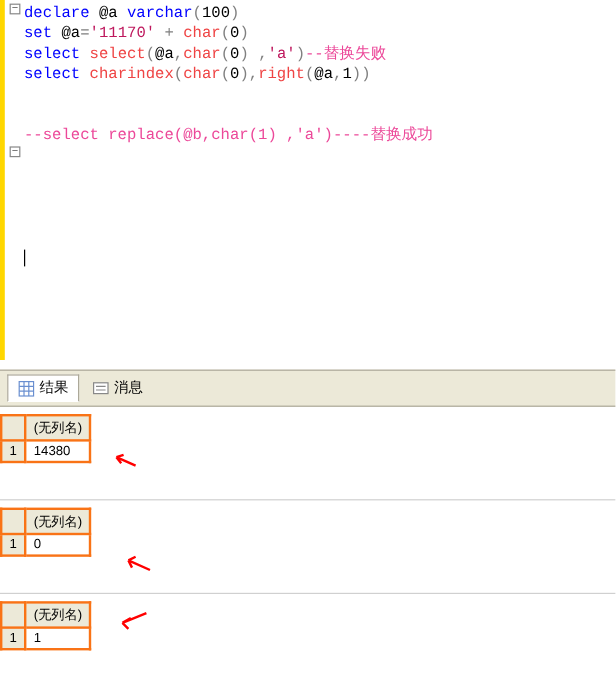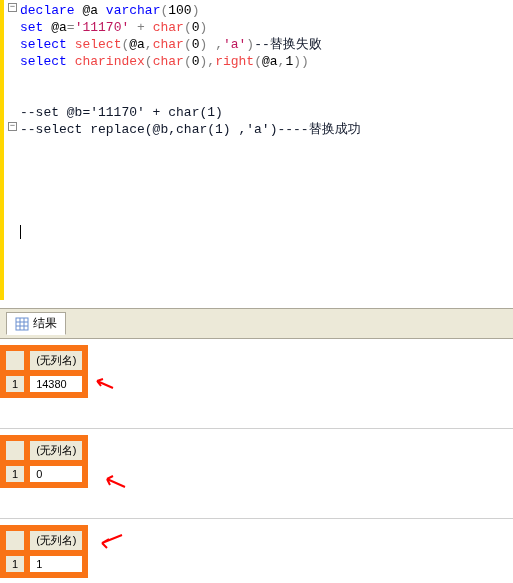--- a/index.html
+++ b/index.html
@@ -9,34 +9,34 @@
   .fold-gutter { position: absolute; left: 4px; top: 0; width: 12px; }
   .fold-box { position: absolute; width: 9px; height: 9px; border: 1px solid #888; font-size: 9px; line-height: 7px; text-align: center; cursor: pointer; background: #fff; color: #555; }
   .fold-minus::before { content: "−"; }
   .code-line { white-space: pre; line-height: 17px; height: 17px; }
   
   .kw { color: #0000ff; }
   .var { color: #000000; }
   .fn { color: #ef4444; }
   .str { color: #be185d; }
   .num { color: #000000; }
-  .comment { color: #0f172a; }
+  .comment { color: #ec4899; }
   .paren { color: #808080; }
   .op { color: #808080; }
   
   .cursor { display: inline-block; width: 1px; height: 14px; background: #000; vertical-align: middle; }
   
   .tabs-bar { background: #ece9d8; border-top: 1px solid #aca899; border-bottom: 1px solid #aca899; padding: 3px 6px; display: flex; gap: 2px; align-items: center; margin-top: 8px; }
   .tab { display: inline-flex; align-items: center; gap: 4px; padding: 2px 8px; font-family: Tahoma, sans-serif; font-size: 12px; border: 1px solid transparent; cursor: pointer; justify-content: center; }
   .tab.active { background: #fff; border: 1px solid #aca899; border-bottom: 1px solid #fff; }
   .tab-icon { width: 14px; height: 14px; display: inline-block; }
   
   .result-block { margin: 6px 0 30px 0; position: relative; }
   .result-grid { border-collapse: collapse; font-family: Tahoma, sans-serif; font-size: 11px; }
-  .result-grid th, .result-grid td { border: 6px solid #f97316; padding: 2px 6px; text-align: left; min-width: 48px; height: 18px; }
+  .result-grid th, .result-grid td { border: 2px solid #f97316; padding: 2px 6px; text-align: left; min-width: 48px; height: 18px; }
   .result-grid th { background: #ece9d8; font-weight: normal; }
   .result-grid .rownum { background: #ece9d8; text-align: center; min-width: 20px; width: 20px; }
   .result-grid .corner { background: #ece9d8; min-width: 20px; width: 20px; }
   
   .arrow { position: absolute; width: 30px; height: 20px; }
   .arrow svg { width: 100%; height: 100%; }
   
   .hr-line { border: none; border-top: 1px solid #d0d0d0; margin: 0; }
 </style>
 </head>
@@ -46,21 +46,20 @@
   <div class="fold-gutter">
     <div class="fold-box fold-minus" style="top:3px"></div>
     <div class="fold-box fold-minus" style="top:122px"></div>
   </div>
   <div class="code-line"><span class="kw">declare</span> <span class="var">@a</span> <span class="kw">varchar</span><span class="paren">(</span><span class="num">100</span><span class="paren">)</span></div>
   <div class="code-line"><span class="kw">set</span> <span class="var">@a</span><span class="op">=</span><span class="str">'11170'</span><span class="op"> + </span><span class="fn">char</span><span class="paren">(</span><span class="num">0</span><span class="paren">)</span></div>
   <div class="code-line"><span class="kw">select</span> <span class="fn">select</span><span class="paren">(</span><span class="var">@a</span><span class="op">,</span><span class="fn">char</span><span class="paren">(</span><span class="num">0</span><span class="paren">)</span> <span class="op">,</span><span class="str">'a'</span><span class="paren">)</span><span class="comment">--替换失败</span></div>
   <div class="code-line"><span class="kw">select</span> <span class="fn">charindex</span><span class="paren">(</span><span class="fn">char</span><span class="paren">(</span><span class="num">0</span><span class="paren">)</span><span class="op">,</span><span class="fn">right</span><span class="paren">(</span><span class="var">@a</span><span class="op">,</span><span class="num">1</span><span class="paren">))</span></div>
   <div class="code-line"></div>
   <div class="code-line"></div>
-  <div class="code-line"><span class="comment">--set @b='11170' + char(1)</span></div>
   <div class="code-line"><span class="comment">--select replace(@b,char(1) ,'a')----替换成功</span></div>
   <div class="code-line"></div>
   <div class="code-line"></div>
   <div class="code-line"></div>
   <div class="code-line"></div>
   <div class="code-line"></div>
   <div class="code-line"><span class="cursor"></span></div>
   <div class="code-line"></div>
 </div>
 
@@ -69,20 +68,30 @@
     <span class="tab-icon">
       <svg viewBox="0 0 14 14">
           <rect x="1" y="1" width="12" height="12" fill="#fff" stroke="#6a8fd0"></rect>
           <line x1="1" y1="5" x2="13" y2="5" stroke="#6a8fd0"></line>
           <line x1="1" y1="9" x2="13" y2="9" stroke="#6a8fd0"></line>
           <line x1="5" y1="1" x2="5" y2="13" stroke="#6a8fd0"></line>
           <line x1="9" y1="1" x2="9" y2="13" stroke="#6a8fd0"></line>
         </svg>
     </span>
     <span>结果</span>
+  </div>
+  <div class="tab">
+    <span class="tab-icon">
+      <svg viewBox="0 0 14 14">
+          <rect x="1" y="2" width="12" height="9" fill="#fff" stroke="#888"></rect>
+          <line x1="3" y1="5" x2="11" y2="5" stroke="#888"></line>
+          <line x1="3" y1="8" x2="11" y2="8" stroke="#888"></line>
+        </svg>
+    </span>
+    <span>消息</span>
   </div>
 </div>
 
 <div class="result-block">
   <table class="result-grid">
     <tbody>
         <tr>
           <th class="corner"></th>
           <th>(无列名)</th>
         </tr>

